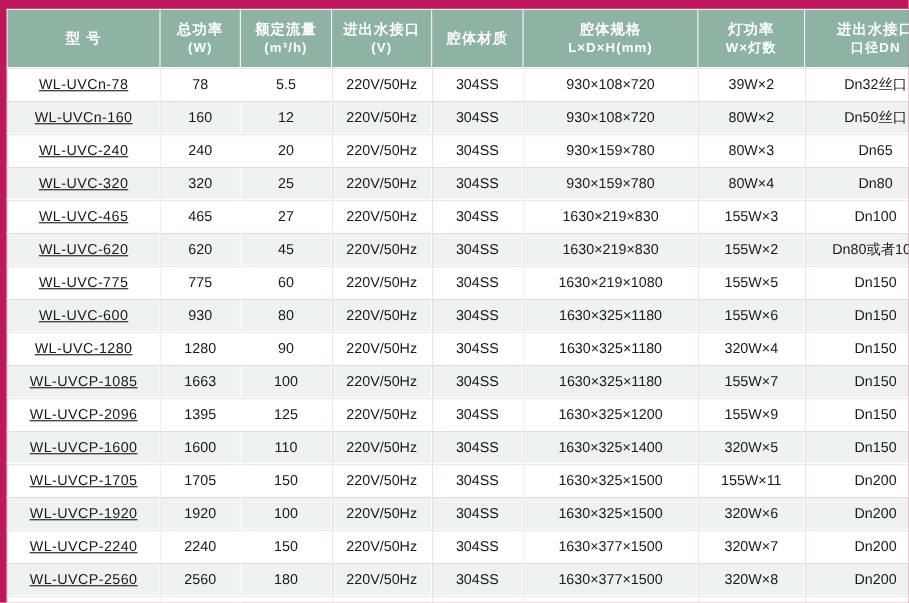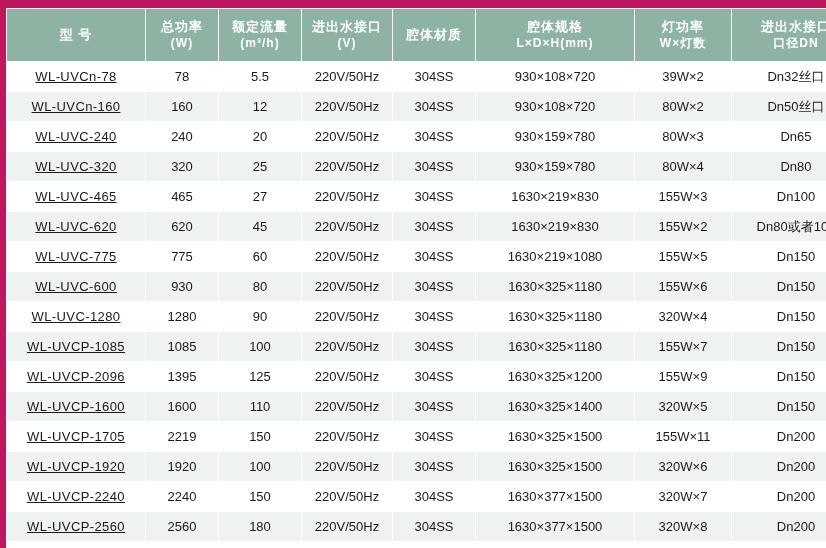--- a/index.html
+++ b/index.html
@@ -190,21 +190,21 @@
         <td>1280</td>
         <td>90</td>
         <td>220V/50Hz</td>
         <td>304SS</td>
         <td>1630×325×1180</td>
         <td>320W×4</td>
         <td>Dn150</td>
       </tr>
       <tr class="row-even">
         <td class="model">WL-UVCP-1085</td>
-        <td>1085</td>
+        <td>1663</td>
         <td>100</td>
         <td>220V/50Hz</td>
         <td>304SS</td>
         <td>1630×325×1180</td>
         <td>155W×7</td>
         <td>Dn150</td>
       </tr>
       <tr class="row-odd">
         <td class="model">WL-UVCP-2096</td>
         <td>1395</td>
@@ -220,21 +220,21 @@
         <td>1600</td>
         <td>110</td>
         <td>220V/50Hz</td>
         <td>304SS</td>
         <td>1630×325×1400</td>
         <td>320W×5</td>
         <td>Dn150</td>
       </tr>
       <tr class="row-odd">
         <td class="model">WL-UVCP-1705</td>
-        <td>2219</td>
+        <td>1705</td>
         <td>150</td>
         <td>220V/50Hz</td>
         <td>304SS</td>
         <td>1630×325×1500</td>
         <td>155W×11</td>
         <td>Dn200</td>
       </tr>
       <tr class="row-even">
         <td class="model">WL-UVCP-1920</td>
         <td>1920</td>

